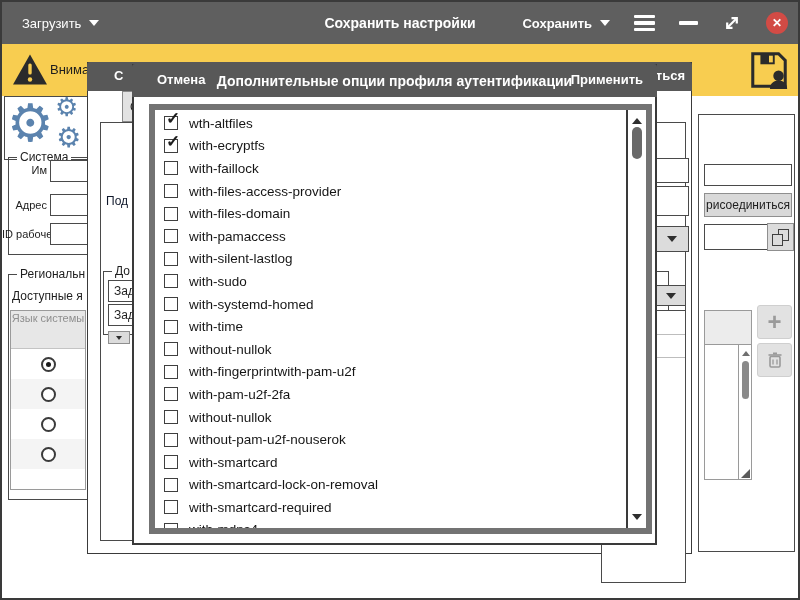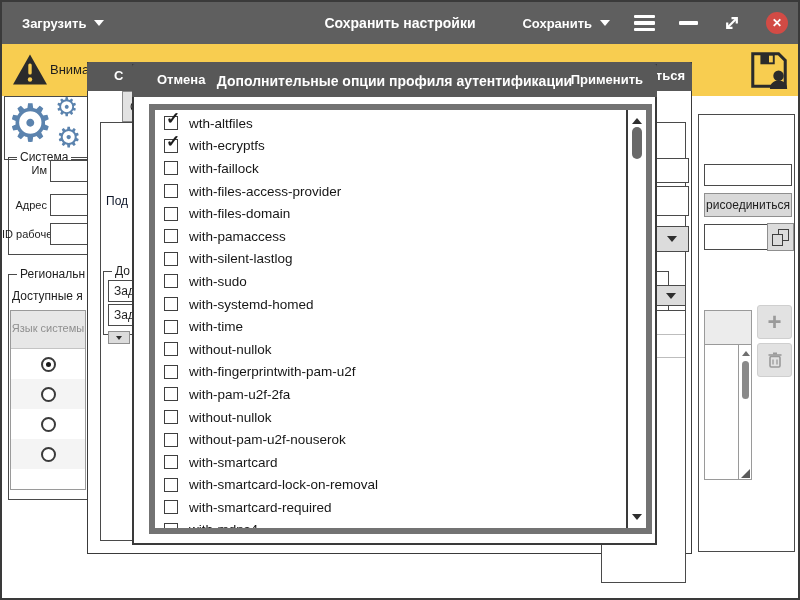--- a/index.html
+++ b/index.html
@@ -1,21 +1,21 @@
 <!DOCTYPE html>
 <html><head>
 <meta charset="utf-8">
 <style>
   * { margin:0; padding:0; box-sizing:border-box; }
   html,body { width:800px; height:600px; background:#fff; font-family:"Liberation Sans", sans-serif; overflow:hidden; }
   .app { position:absolute; left:0; top:0; width:800px; height:600px; background:#fff; border:2px solid #3a3a3a; }
 
   
   .titlebar { position:absolute; left:0; top:0; width:796px; height:42px; background:#5f5f5f; z-index:5; }
-  .tb-left { position:absolute; left:20px; top:0; height:42px; display:flex; align-items:center; gap:8px; color:#fff; font-size:13px; font-weight:bold; cursor:pointer; }
+  .tb-left { position:absolute; left:20px; top:0; height:42px; display:flex; align-items:center; gap:8px; color:#fff; font-size:13px; font-weight:normal; cursor:pointer; }
   .tb-title { position:absolute; left:50%; top:50%; transform:translate(-50%,-50%); color:#fff; font-size:14px; font-weight:bold; white-space:nowrap; }
   .tb-right { position:absolute; right:10px; top:0; height:42px; display:flex; align-items:center; gap:24px; }
   .tb-save { display:flex; align-items:center; gap:8px; color:#fff; font-size:13px; font-weight:bold; cursor:pointer; }
   .caret-down { width:0; height:0; border-left:5px solid transparent; border-right:5px solid transparent; border-top:6px solid #fff; display:inline-block; }
   .hamburger { display:flex; flex-direction:column; gap:3px; cursor:pointer; }
   .hamburger i { display:block; width:21px; height:3.5px; background:#fff; border-radius:1px; }
   .minimize { width:19px; height:4px; background:#fff; border-radius:1px; cursor:pointer; }
   .close-btn { width:22px; height:22px; border-radius:50%; background:#d24b45; color:#fff; font-size:12px; font-weight:bold; display:flex; align-items:center; justify-content:center; cursor:pointer; }
 
   
@@ -37,21 +37,21 @@
   .fs-system  { left:6px; top:155px; width:120px; height:98px; }
   .fs-region  { left:6px; top:272px; width:120px; height:226px; }
 
   .form-lbl { position:absolute; font-size:11px; color:#1d1d1d; white-space:nowrap; }
   .lbl-r { text-align:right; }
   .inp { position:absolute; background:#fff; border:1px solid #4a4a4a; }
 
   .avail-lbl { position:absolute; left:10px; top:287px; font-size:12px; color:#1d1d1d; white-space:nowrap; }
 
   .lang-table { position:absolute; left:8px; top:308px; width:76px; height:180px; border:1px solid #9a9a9a; background:#fff; overflow:hidden; }
-  .lang-head { height:38px; background:#e7e7e7; color:#8f8f8f; font-size:11px; text-align:center; padding-top:10px; line-height:1.35; border-bottom:1px solid #c4c4c4; }
+  .lang-head { height:38px; background:#e7e7e7; color:#8f8f8f; font-size:11px; text-align:center; padding-top:0; line-height:1.35; border-bottom:1px solid #c4c4c4; }
   .lang-row { height:30px; display:flex; align-items:center; justify-content:center; }
   .lang-row.alt { background:#f4f4f4; }
   .radio { width:15px; height:15px; border:2px solid #3b3b3b; border-radius:50%; background:#fff; position:relative; cursor:pointer; }
   .radio.sel::after { content:""; position:absolute; left:3px; top:3px; width:5.5px; height:5.5px; background:#1b1b1b; border-radius:50%; }
 
   
   .rp-box { position:absolute; left:696px; top:112px; width:97px; height:438px; border:1px solid #4a4a4a; }
   .rp-in1 { left:702px; top:162px; width:88px; height:22px; }
   .join-btn { position:absolute; left:702px; top:191px; width:88px; height:24px; background:#d9d9d9; border:1px solid #8f8f8f; font-size:12px; color:#1d1d1d; display:flex; align-items:center; justify-content:center; white-space:nowrap; overflow:hidden; cursor:pointer; }
   .rp-in2 { left:702px; top:222px; width:68px; height:26px; }

